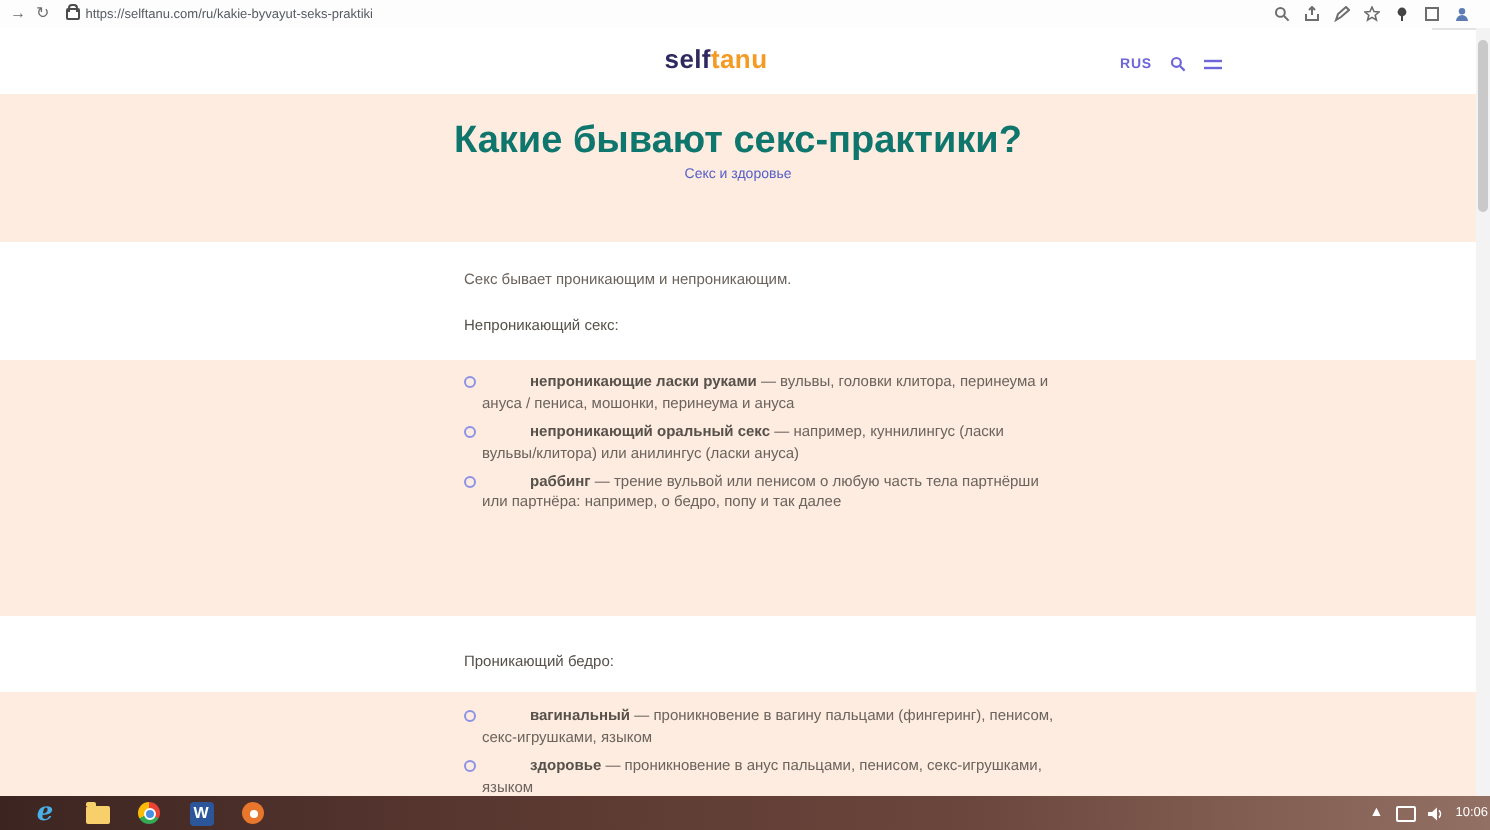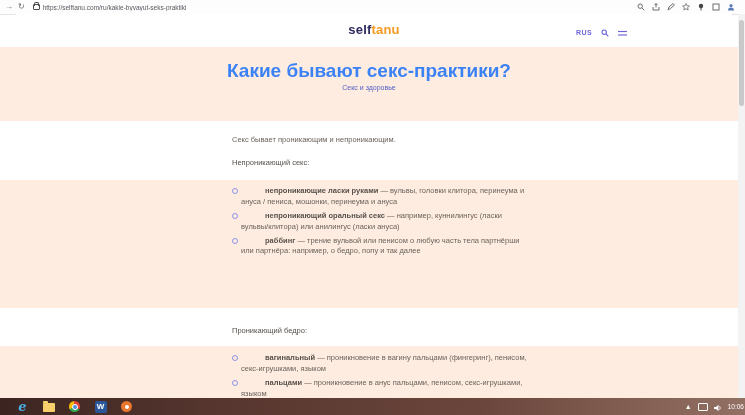--- a/index.html
+++ b/index.html
@@ -11,36 +11,36 @@
                border-bottom:1px solid #e4e4e4;display:flex;align-items:center;}
   .nav-ic{color:#6d6d6d;font-size:8px;line-height:14px;margin-left:5px;cursor:default;}
   .omnibox{display:flex;align-items:center;margin-left:8px;flex:1;min-width:0;}
   .lock{display:inline-block;width:5px;height:4px;border:1px solid #4c4c4c;border-radius:1px;position:relative;margin-right:3px;}
   .lock:before{content:"";position:absolute;top:-3px;left:0.5px;width:3px;height:3px;border:1px solid #4c4c4c;border-bottom:none;border-radius:2px 2px 0 0;}
   .url-text{font-size:6.5px;color:#555a60;white-space:nowrap;overflow:hidden;}
   .chrome-icons{display:flex;align-items:center;gap:7px;margin-right:10px;}
   .chrome-icons svg{display:block;}
 
   
-  .site-header{position:absolute;top:14px;left:16px;width:716px;height:33px;background:#ffffff;}
+  .site-header{position:absolute;top:14px;left:0;width:716px;height:33px;background:#ffffff;}
   .logo{position:absolute;left:0;right:0;top:8px;text-align:center;font-size:13px;font-weight:bold;letter-spacing:.2px;}
   .logo .lg1{color:#2e2a5e;}
   .logo .lg2{color:#f59a23;}
   .hdr-right{position:absolute;left:560px;top:9px;display:flex;align-items:center;gap:9px;}
   .lang{font-size:7px;font-weight:bold;color:#6f66d8;letter-spacing:.4px;cursor:pointer;}
   .hdr-ic{color:#6f66d8;}
 
   
   .band{position:absolute;left:0;width:738px;background:#fdecdf;}
   .band-hero{top:47px;height:74px;}
   .band-list1{top:180px;height:128px;}
   .band-list2{top:346px;height:52px;}
 
   .hero-title{position:absolute;top:60px;left:0;width:738px;text-align:center;
-              font-size:19px;font-weight:bold;color:#3b82f6;}
+              font-size:19px;font-weight:bold;color:#0f766e;}
   .hero-sub{position:absolute;top:84px;left:0;width:738px;text-align:center;
             font-size:7px;color:#5560c8;cursor:pointer;}
 
   .col{position:absolute;left:232px;width:292px;color:#6b635c;}
   .intro{top:135px;font-size:7.5px;}
   .sec-h{font-size:7.5px;font-weight:normal;color:#55504a;}
   .sec-h1{top:158px;}
   .sec-h2{top:326px;}
 
   .ul{position:absolute;left:232px;width:296px;}
@@ -183,21 +183,21 @@
   <div class="col sec-h sec-h2" style="position:absolute;">Проникающий бедро:</div>
 
   <div class="band band-list2"></div>
   <div class="ul ul2">
     <div class="li">
       <span class="dot"></span>
       <span><b>вагинальный</b> <span>— проникновение в вагину пальцами (фингеринг), пенисом, секс-игрушками, языком</span></span>
     </div>
     <div class="li">
       <span class="dot"></span>
-      <span><b>пальцами</b> <span>— проникновение в анус пальцами, пенисом, секс-игрушками, языком</span></span>
+      <span><b>здоровье</b> <span>— проникновение в анус пальцами, пенисом, секс-игрушками, языком</span></span>
     </div>
   </div>
 
   <div class="taskbar">
     <div class="tb-apps">
       <span class="tb-ic">
           <span class="ie">e</span>
         </span>
       <span class="tb-ic">
           <span class="folder"></span>

